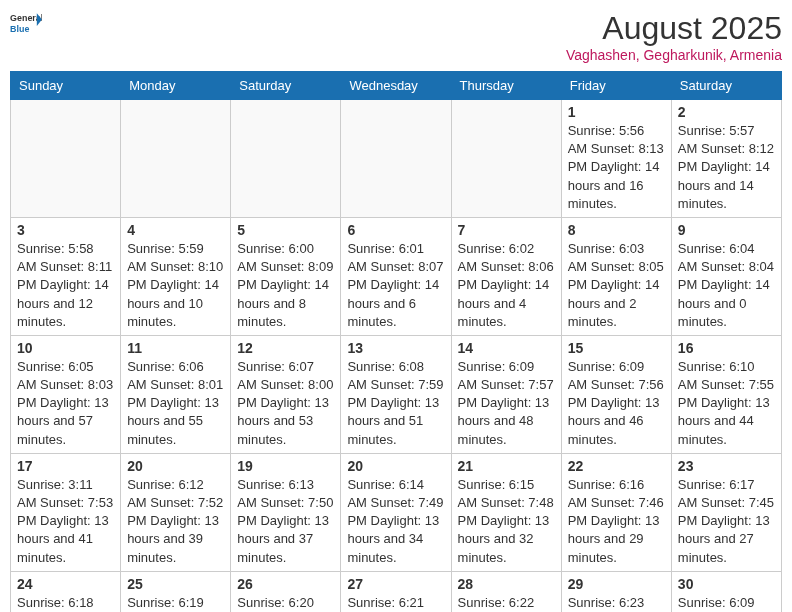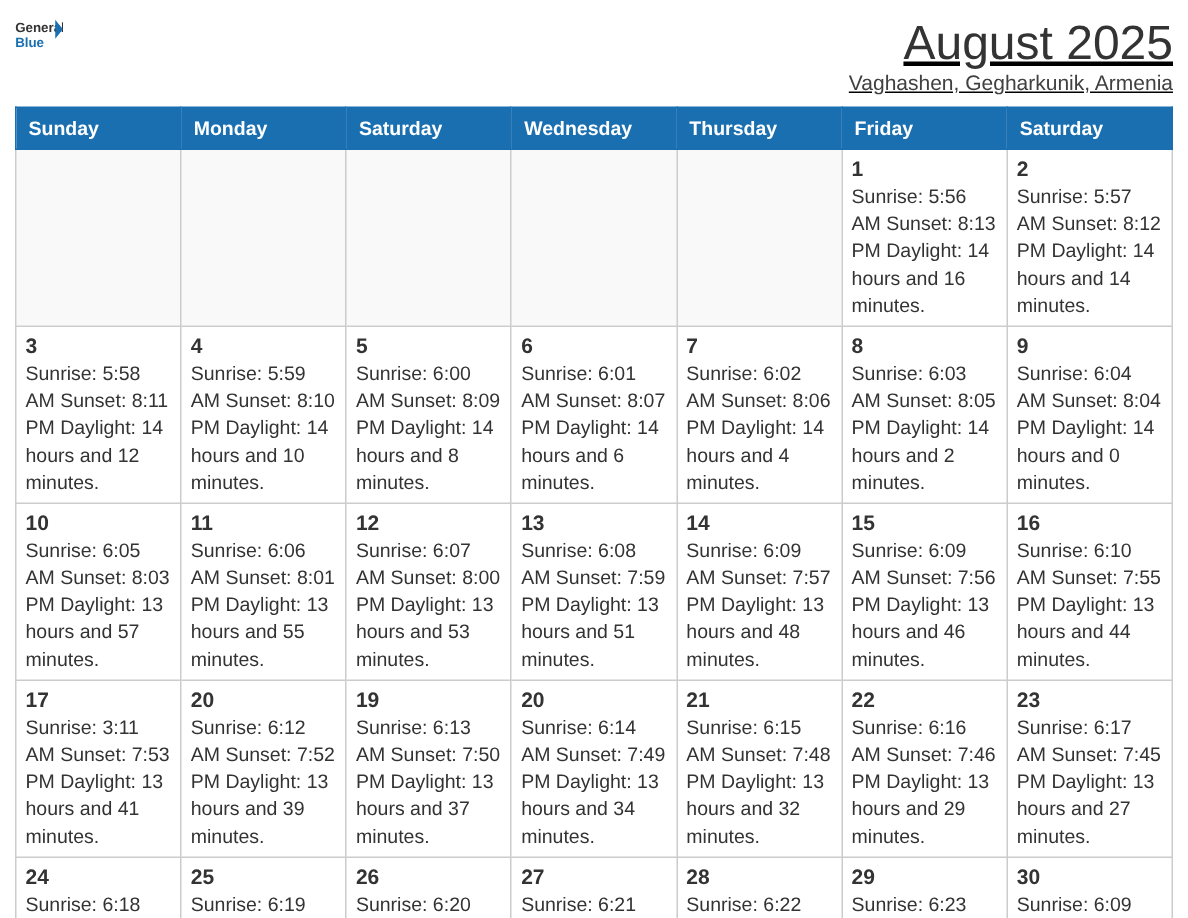--- a/index.html
+++ b/index.html
@@ -20,43 +20,42 @@
       display: flex;
       align-items: center;
       gap: 4px;
     }
     .logo-icon {
       width: 32px;
       height: 28px;
     }
     .title-section {
       text-align: right;
-      text-decoration: underline;
     }
     .month-title {
       font-size: 32px;
       color: #333;
       font-weight: 300;
     }
     .location {
       font-size: 14px;
-      color: #404040;
+      color: #be185d;
     }
     .calendar {
       width: 100%;
       border-collapse: collapse;
       border: 1px solid #ccc;
     }
     .calendar th {
       background-color: #1a6fb0;
       color: white;
       text-align: left;
       padding: 6px 8px;
       font-size: 13px;
-      font-weight: bold;
+      font-weight: normal;
       border: 1px solid #1a6fb0;
     }
     .calendar td {
       vertical-align: top;
       border: 1px solid #ccc;
       padding: 4px 6px;
       width: 110px;
       min-height: 80px;
       font-size: 10.5px;
       color: #333;

